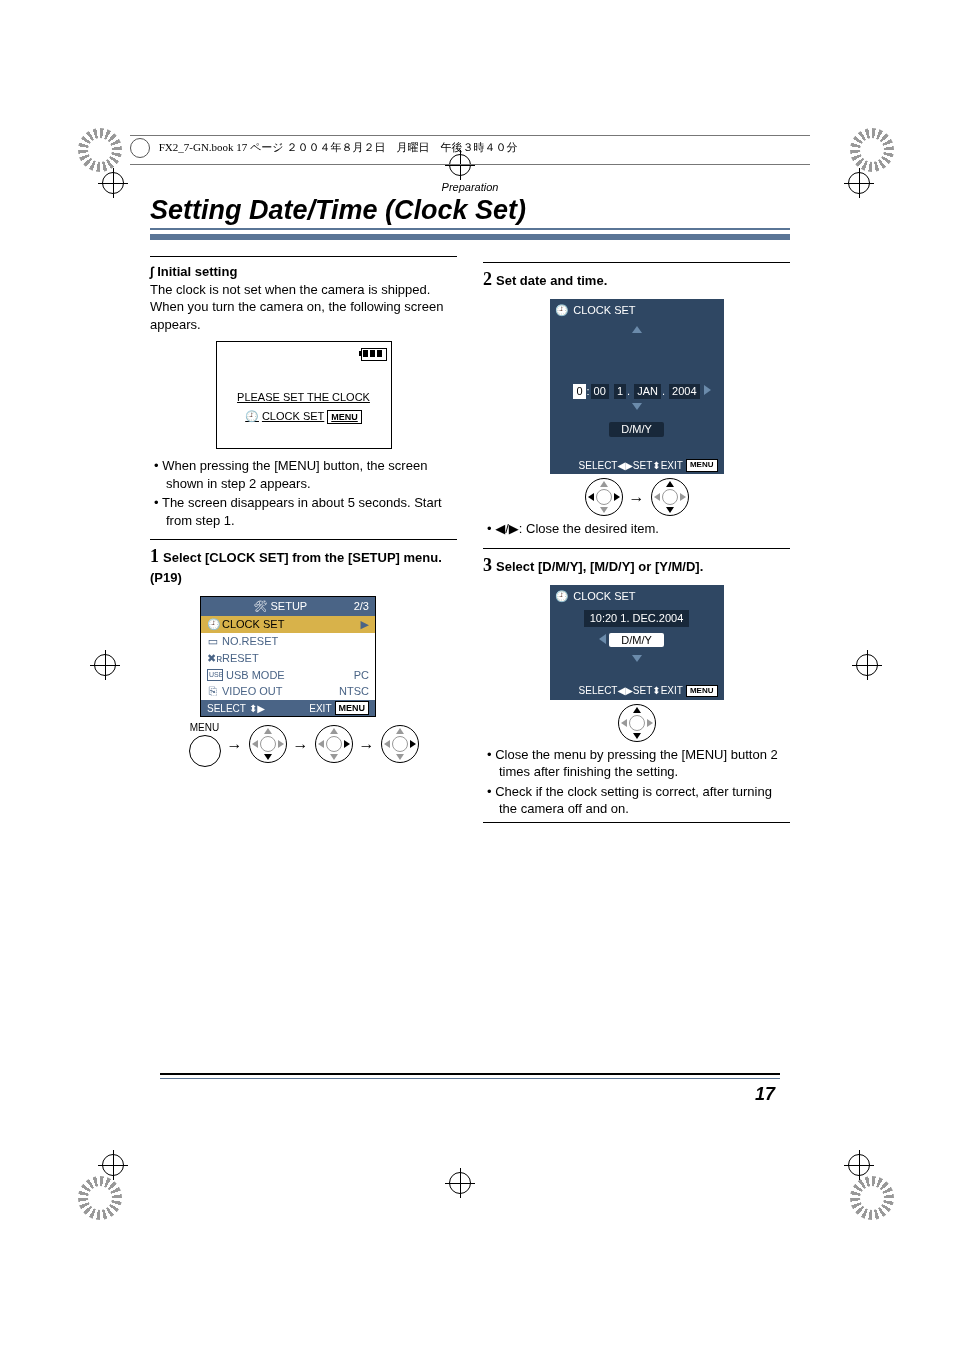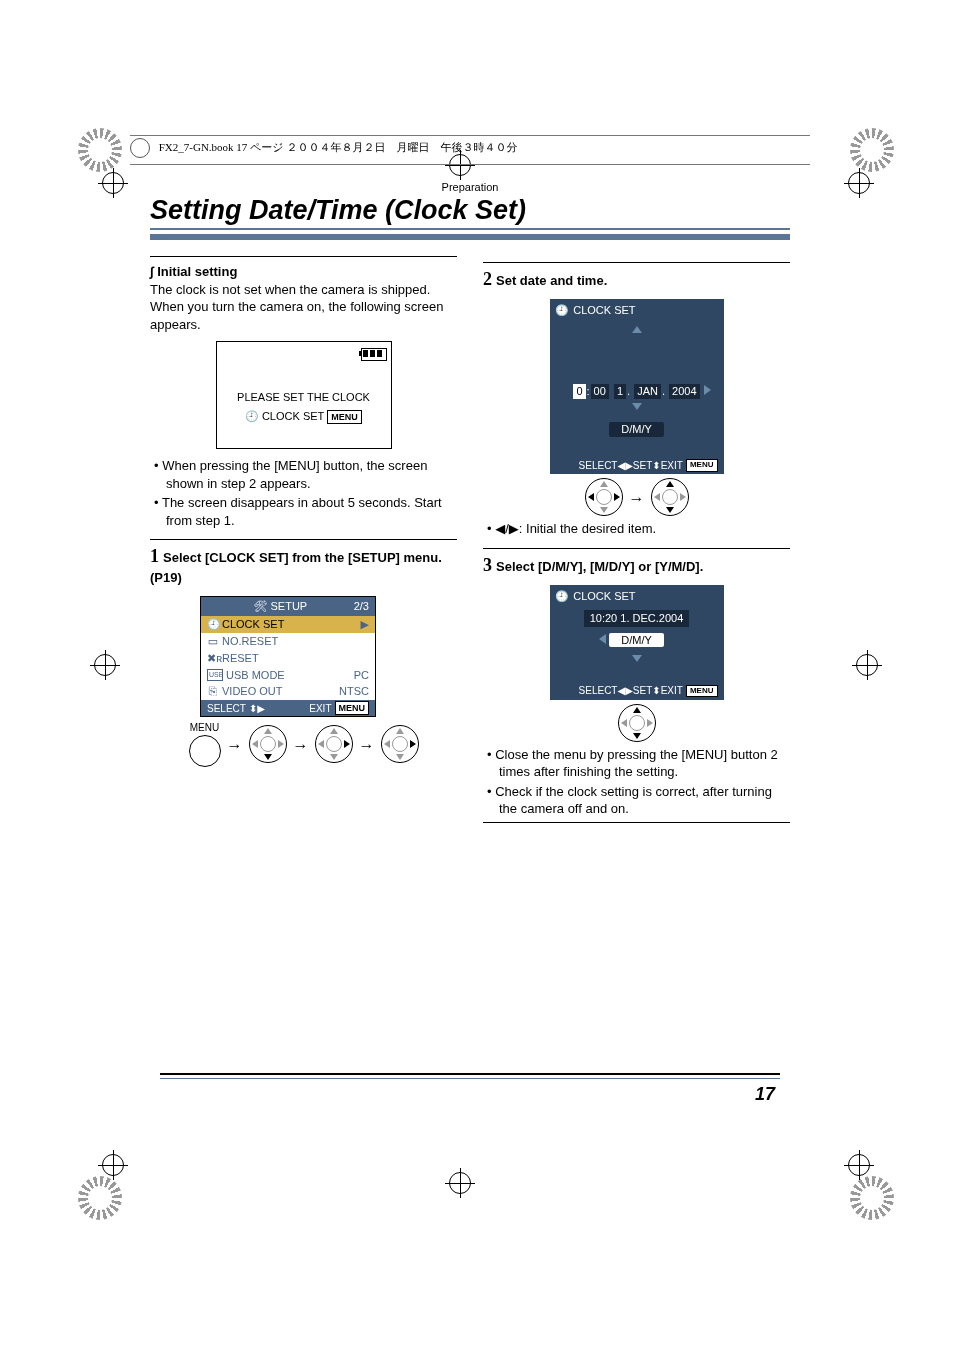--- a/index.html
+++ b/index.html
@@ -71,20 +71,21 @@
     font-size: 11px;
     font-family: "MS Mincho", serif;
     padding: 2px 0 6px 0;
     border-top: 1px solid #777;
     border-bottom: 1px solid #777;
     margin-bottom: 16px;
   }
 
   .section-label {
     text-align: center;
+    font-style: italic;
     font-size: 11px;
   }
   h1.title {
     font-size: 27px;
     font-weight: bold;
     font-style: italic;
     margin: 2px 20px 4px 20px;
     border-bottom: 6px solid #5a7596;
     padding-bottom: 4px;
   }
@@ -117,20 +118,21 @@
     margin-right: 4px;
   }
   .step .txt { font-weight: bold; }
 
   
   .lcd {
     border: 1px solid #000;
     width: 174px;
     margin: 8px auto;
     font-size: 11px;
+    text-decoration: underline;
   }
   .lcd .body {
     padding: 6px;
     min-height: 70px;
     display:flex;
     flex-direction:column;
     justify-content:center;
     align-items:center;
   }
   .lcd .topbar {
@@ -517,21 +519,21 @@
           <span class="joy dark">
               <span class="a up" style="border-bottom-color:#000;"></span>
               <span class="a down" style="border-top-color:#000;"></span>
               <span class="a left"></span>
               <span class="a right"></span>
               <span class="c"></span>
             </span>
         </div>
 
         <ul class="bullets">
-          <li><span class="arrows-lr"></span>: <span>Initial the desired item.</span></li>
+          <li><span class="arrows-lr"></span>: <span>Close the desired item.</span></li>
         </ul>
 
         <div class="step">
           <span class="num">3</span><span class="txt">Select [D/M/Y], [M/D/Y] or [Y/M/D].</span>
         </div>
 
         <div class="clock-screen">
           <div class="cs-title">
               <span>🕘</span>
               <span>CLOCK SET</span>

